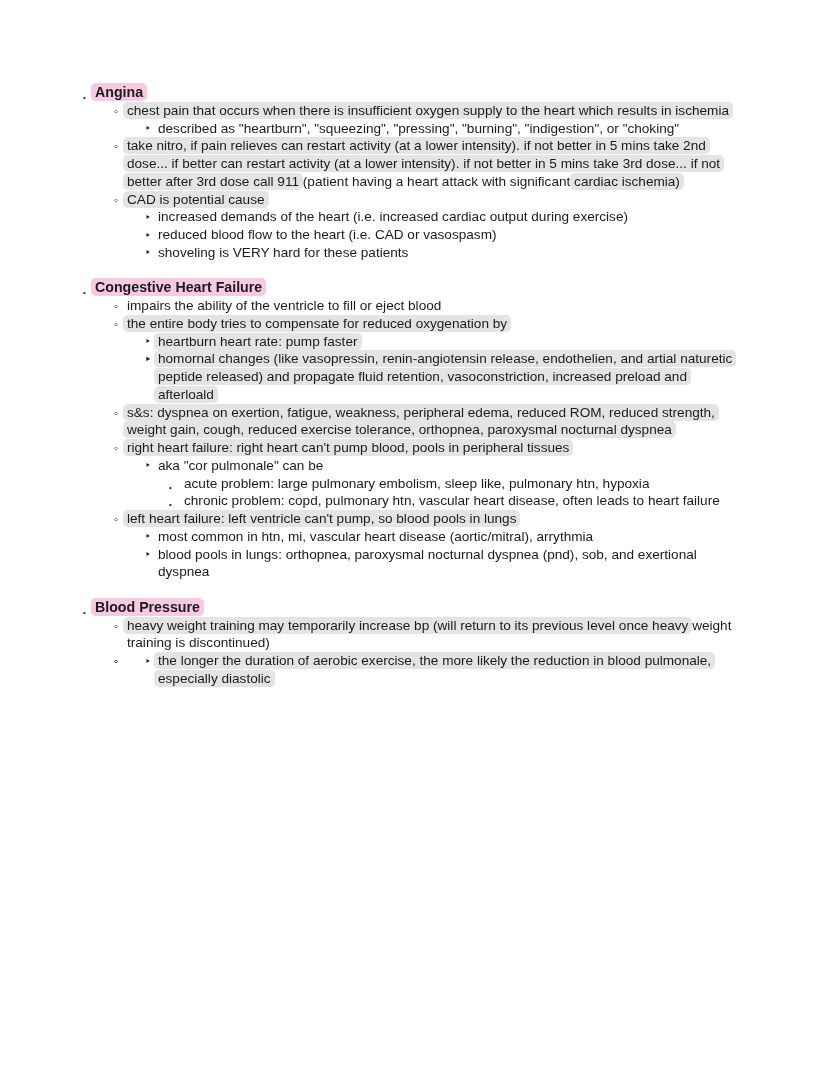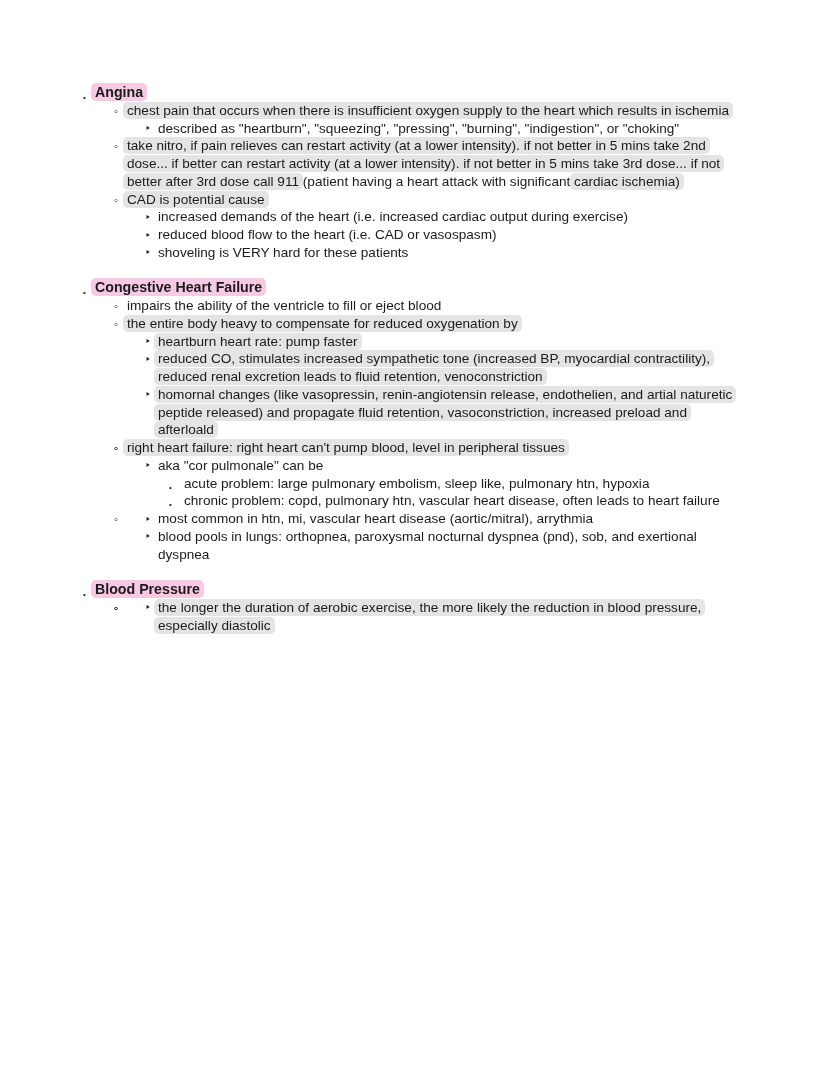--- a/index.html
+++ b/index.html
@@ -42,34 +42,34 @@
         <div class="item lvl3"><span class="bullet b3">‣</span><span class="txt"><span class="plain">described as "heartburn", "squeezing", "pressing", "burning", "indigestion", or "choking"</span></span></div>
         <div class="item lvl2"><span class="bullet b2">◦</span><span class="txt"><span class="hl gray">take nitro, if pain relieves can restart activity (at a lower intensity). if not better in 5 mins take 2nd dose... if better can restart activity (at a lower intensity). if not better in 5 mins take 3rd dose... if not better after 3rd dose call 911</span><span class="plain"> (patient having a heart attack with significant </span><span class="hl gray">cardiac ischemia)</span></span></div>
         <div class="item lvl2"><span class="bullet b2">◦</span><span class="txt"><span class="hl gray">CAD is potential cause</span></span></div>
         <div class="item lvl3"><span class="bullet b3">‣</span><span class="txt"><span class="plain">increased demands of the heart (i.e. increased cardiac output during exercise)</span></span></div>
         <div class="item lvl3"><span class="bullet b3">‣</span><span class="txt"><span class="plain">reduced blood flow to the heart (i.e. CAD or vasospasm)</span></span></div>
         <div class="item lvl3"><span class="bullet b3">‣</span><span class="txt"><span class="plain">shoveling is VERY hard for these patients</span></span></div>
       </div>
       <div class="note-section">
         <div class="item lvl1"><span class="bullet b1">•</span><span class="txt heading"><span class="hl pink">Congestive Heart Failure</span></span></div>
         <div class="item lvl2"><span class="bullet b2">◦</span><span class="txt"><span class="plain">impairs the ability of the ventricle to fill or eject blood</span></span></div>
-        <div class="item lvl2"><span class="bullet b2">◦</span><span class="txt"><span class="hl gray">the entire body heavy to compensate for reduced oxygenation by</span></span></div>
+        <div class="item lvl2"><span class="bullet b2">◦</span><span class="txt"><span class="hl gray">the entire body tries to compensate for reduced oxygenation by</span></span></div>
         <div class="item lvl3"><span class="bullet b3">‣</span><span class="txt"><span class="hl gray">heartburn heart rate: pump faster</span></span></div>
-        <div class="item lvl3"><span class="bullet b3">‣</span><span class="txt"><span class="hl gray">reduced CO, stimulates increased sympathetic tone (increased BP, myocardial contractility), reduced renal excretion leads to fluid retention, venoconstriction</span></span></div>
+        <div class="item lvl3"><span class="bullet b3">‣</span></div>
         <div class="item lvl3"><span class="bullet b3">‣</span><span class="txt"><span class="hl gray">homornal changes (like vasopressin, renin-angiotensin release, endothelien, and artial naturetic peptide released) and propagate fluid retention, vasoconstriction, increased preload and afterloald</span></span></div>
-        <div class="item lvl2"><span class="bullet b2">◦</span></div>
-        <div class="item lvl2"><span class="bullet b2">◦</span><span class="txt"><span class="hl gray">right heart failure: right heart can't pump blood, level in peripheral tissues</span></span></div>
+        <div class="item lvl2"><span class="bullet b2">◦</span><span class="txt"><span class="hl gray">s&amp;s: dyspnea on exertion, fatigue, weakness, peripheral edema, reduced ROM, reduced strength, weight gain, cough, reduced exercise tolerance, orthopnea, paroxysmal nocturnal dyspnea</span></span></div>
+        <div class="item lvl2"><span class="bullet b2">◦</span><span class="txt"><span class="hl gray">right heart failure: right heart can't pump blood, pools in peripheral tissues</span></span></div>
         <div class="item lvl3"><span class="bullet b3">‣</span><span class="txt"><span class="plain">aka "cor pulmonale" can be</span></span></div>
         <div class="item lvl4"><span class="bullet b4">•</span><span class="txt"><span class="plain">acute problem: large pulmonary embolism, sleep like, pulmonary htn, hypoxia</span></span></div>
         <div class="item lvl4"><span class="bullet b4">•</span><span class="txt"><span class="plain">chronic problem: copd, pulmonary htn, vascular heart disease, often leads to heart failure</span></span></div>
-        <div class="item lvl2"><span class="bullet b2">◦</span></div>
+        <div class="item lvl2"><span class="bullet b2">◦</span><span class="txt"><span class="hl gray">left heart failure: left ventricle can't pump, so blood pools in lungs</span></span></div>
         <div class="item lvl3"><span class="bullet b3">‣</span><span class="txt"><span class="plain">most common in htn, mi, vascular heart disease (aortic/mitral), arrythmia</span></span></div>
         <div class="item lvl3"><span class="bullet b3">‣</span><span class="txt"><span class="plain">blood pools in lungs: orthopnea, paroxysmal nocturnal dyspnea (pnd), sob, and exertional dyspnea</span></span></div>
       </div>
       <div class="note-section">
         <div class="item lvl1"><span class="bullet b1">•</span><span class="txt heading"><span class="hl pink">Blood Pressure</span></span></div>
+        <div class="item lvl2"><span class="bullet b2">◦</span><span class="txt"><span class="hl gray">heavy weight training may temporarily increase bp (will return to its previous level once heavy</span><span class="plain"> weight training is discontinued)</span></span></div>
         <div class="item lvl2"><span class="bullet b2">◦</span></div>
         <div class="item lvl2"><span class="bullet b2">◦</span></div>
-        <div class="item lvl2"><span class="bullet b2">◦</span></div>
-        <div class="item lvl3"><span class="bullet b3">‣</span><span class="txt"><span class="hl gray">the longer the duration of aerobic exercise, the more likely the reduction in blood pressure, especially diastolic</span></span></div>
+        <div class="item lvl3"><span class="bullet b3">‣</span><span class="txt"><span class="hl gray">the longer the duration of aerobic exercise, the more likely the reduction in blood pulmonale, especially diastolic</span></span></div>
       </div>
     </div>
 </div>
 
 </body></html>

